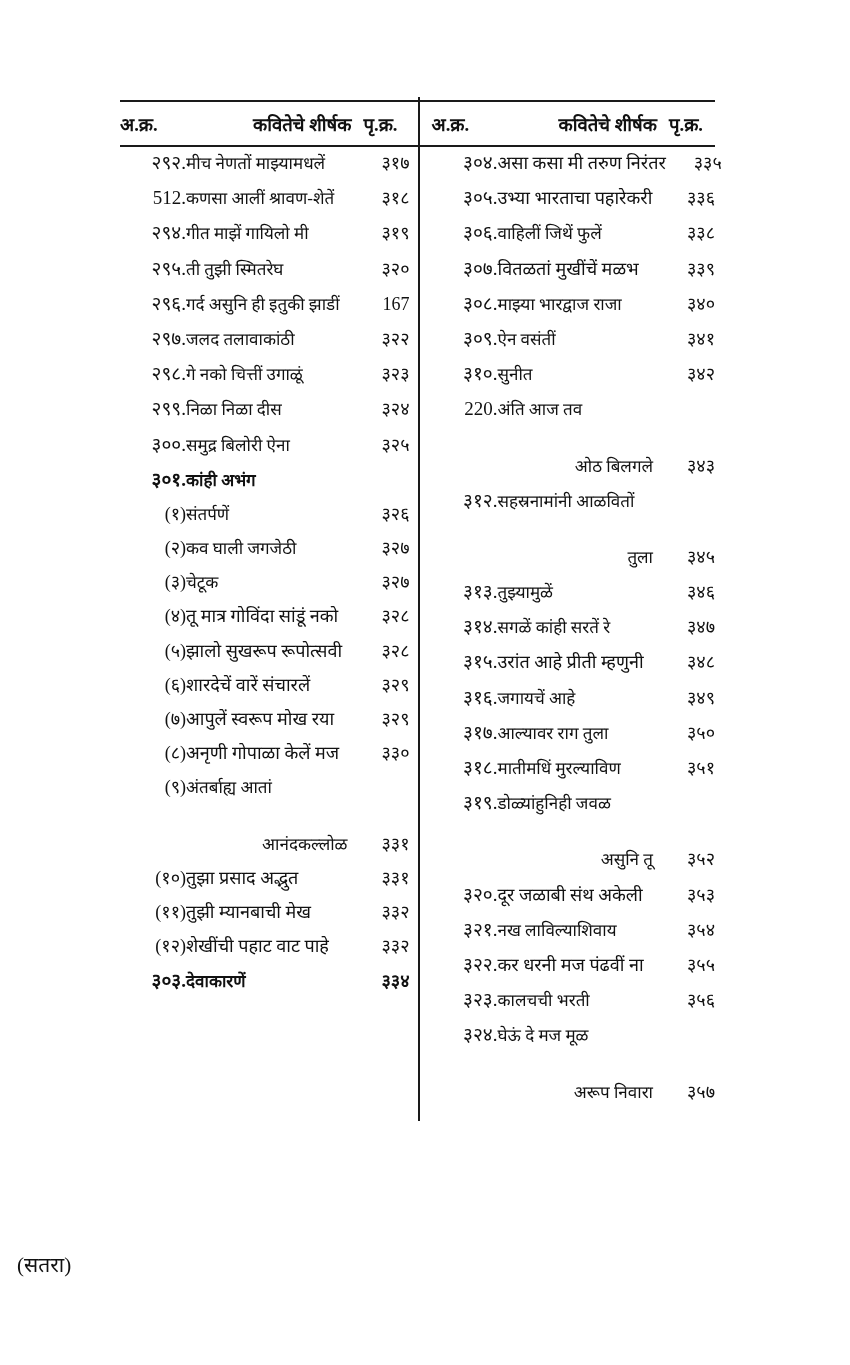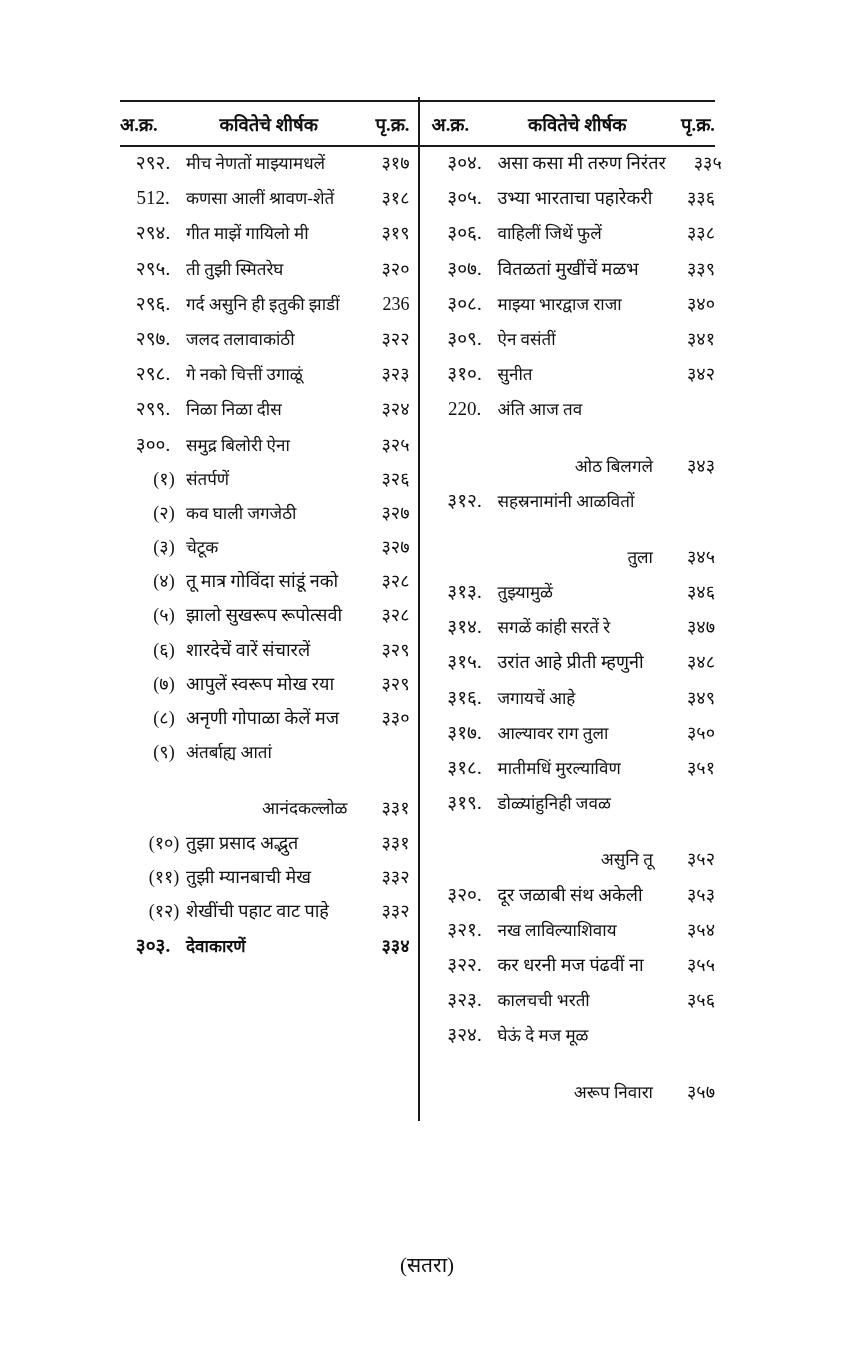--- a/index.html
+++ b/index.html
@@ -54,25 +54,25 @@
     font-weight: bold;
     font-size: 18.5px;
   }
   .hc-num {
     width: 66px;
     flex: 0 0 66px;
     text-align: left;
   }
   .hc-title {
     flex: 1 1 auto;
-    text-align: center;
+    text-align: right;
   }
   .hc-page {
     flex: 0 0 58px;
-    text-align: right;
+    text-align: center;
   }
   .body-wrap {
     position: relative;
     display: flex;
     padding-top: 6px;
   }
   .vrule {
     position: absolute;
     left: 50%;
     top: -50px;
@@ -83,21 +83,21 @@
   .entry {
     display: flex;
     align-items: baseline;
     font-size: 19px;
     line-height: 1.0;
     margin-bottom: 16.2px;
     white-space: nowrap;
   }
   .e-num {
     flex: 0 0 66px;
-    text-align: center;
+    text-align: right;
     letter-spacing: 0px;
   }
   .e-num.sub {
     flex: 0 0 66px;
     padding-left: 22px;
     box-sizing: border-box;
     font-size: 18px;
   }
   .e-title {
     flex: 1 1 auto;
@@ -115,24 +115,23 @@
   .e-page {
     flex: 0 0 56px;
     text-align: right;
     font-size: 18px;
   }
   .bold {
     font-weight: bold;
   }
   .folio {
     position: absolute;
-    left: 4px;
+    left: 17px;
     right: 0;
     top: 1250px;
-    text-align: center;
     font-size: 21px;
   }
 </style>
 </head>
 <body>
 
 <div class="page">
 
   <div class="toc">
 
@@ -177,21 +176,21 @@
             <span class="e-page">३१९</span>
           </div>
           <div class="entry">
             <span class="e-num">२९५.</span>
             <span class="e-title">ती तुझी स्मितरेघ</span>
             <span class="e-page">३२०</span>
           </div>
           <div class="entry">
             <span class="e-num">२९६.</span>
             <span class="e-title">गर्द असुनि ही इतुकी झाडीं</span>
-            <span class="e-page">236</span>
+            <span class="e-page">167</span>
           </div>
           <div class="entry">
             <span class="e-num">२९७.</span>
             <span class="e-title">जलद तलावाकांठी</span>
             <span class="e-page">३२२</span>
           </div>
           <div class="entry">
             <span class="e-num">२९८.</span>
             <span class="e-title">गे नको चित्तीं उगाळूं</span>
             <span class="e-page">३२३</span>
@@ -200,20 +199,25 @@
             <span class="e-num">२९९.</span>
             <span class="e-title">निळा निळा दीस</span>
             <span class="e-page">३२४</span>
           </div>
           <div class="entry">
             <span class="e-num">३००.</span>
             <span class="e-title">समुद्र बिलोरी ऐना</span>
             <span class="e-page">३२५</span>
           </div>
           <div class="entry">
+            <span class="e-num bold">३०१.</span>
+            <span class="e-title bold">कांही अभंग</span>
+            <span class="e-page bold"></span>
+          </div>
+          <div class="entry">
             <span class="e-num sub">(१)</span>
             <span class="e-title">संतर्पणें</span>
             <span class="e-page">३२६</span>
           </div>
           <div class="entry">
             <span class="e-num sub">(२)</span>
             <span class="e-title">कव घाली जगजेठी</span>
             <span class="e-page">३२७</span>
           </div>
           <div class="entry">

